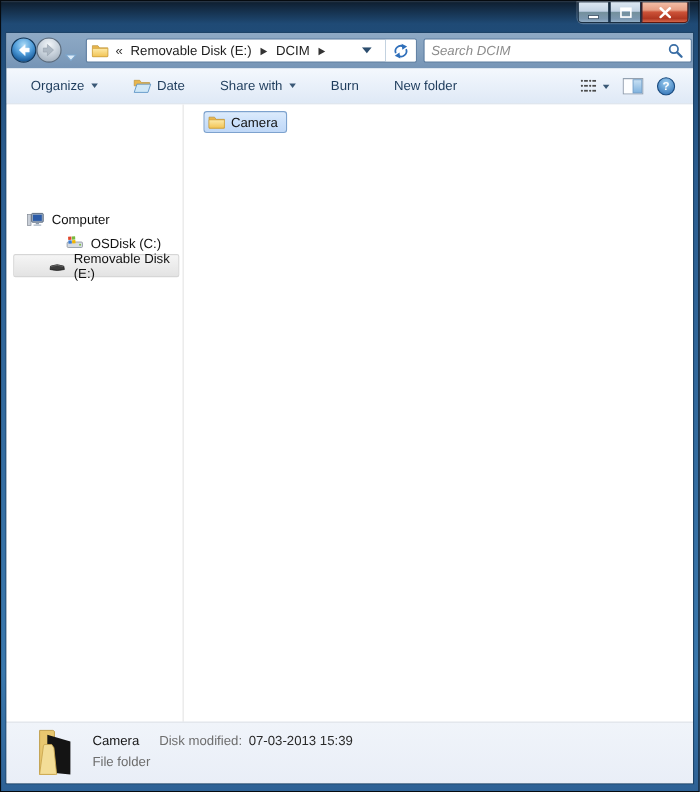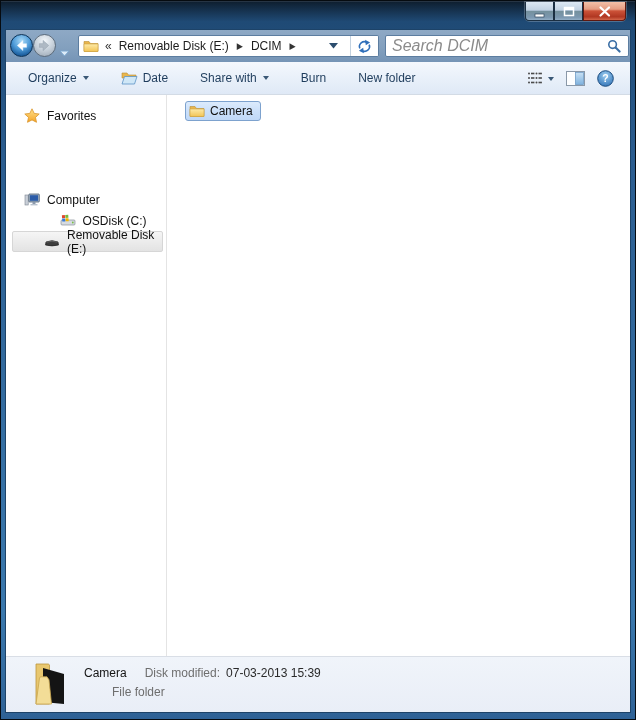--- a/index.html
+++ b/index.html
@@ -43,21 +43,21 @@
   .crumbs{flex:1;display:flex;align-items:center;padding:0 4px;font-size:12px;color:#1c1c1c;gap:6px;}
   .crumb-sep{font-size:8px;color:#333;transform:scaleY(1.1);}
   .crumb-chevron{font-size:12px;color:#333;letter-spacing:-1px;}
   .crumb{padding:0 2px;white-space:nowrap;}
   .addr-caret{display:flex;align-items:center;padding:0 8px;margin-left:auto;}
   .addr-split{width:1px;background:#c3d2e0;}
   .refresh-btn{width:27px;display:flex;align-items:center;justify-content:center;background:#fff;}
 
   .searchbox{position:absolute;left:379px;top:5px;width:244px;height:22px;background:#fff;
     border:1px solid #5c7da0;border-radius:2px;display:flex;align-items:center;}
-  .searchbox input{flex:1;border:none;outline:none;font-size:16px;padding:0 6px;color:#333;background:transparent;}
+  .searchbox input{flex:1;border:none;outline:none;font-size:12px;padding:0 6px;color:#333;background:transparent;}
   .searchbox input::placeholder{font-style:italic;color:#8b8b8b;}
   .search-glyph{padding:0 7px 0 2px;display:flex;align-items:center;}
 
   
   .toolbar{height:33px;flex:none;display:flex;align-items:center;padding-left:22px;
     background:linear-gradient(180deg,#f4f8fd 0%,#eaf1fa 45%,#dfe9f6 100%);
     border-bottom:1px solid #d3dbe5;font-size:12px;color:#1e3c5c;}
   .tb-item{display:flex;align-items:flex-start;cursor:default;margin-right:32px;white-space:nowrap;}
   .tb-item:last-of-type{margin-right:0;}
   .tb-caret{width:0;height:0;border:3.5px solid transparent;border-top:4px solid #3a5876;margin:5px 0 0 6px;}
@@ -82,21 +82,21 @@
     background:linear-gradient(180deg,#dcebfc 0%,#cbe0fa 50%,#c0d8f7 100%);}
 
   
   .details{position:relative;height:56px;flex:none;border-top:1px solid #d9dee6;
     background:linear-gradient(180deg,#f0f4fa 0%,#e9eef7 100%);}
   .details .big-ico{position:absolute;left:24px;top:5px;}
   .d-line1{position:absolute;left:78px;top:9px;font-size:12px;display:flex;align-items:baseline;}
   .d-name{color:#141414;margin-right:18px;}
   .d-label{color:#6e6e6e;margin-right:6px;}
   .d-value{color:#2a2a2a;}
-  .d-line2{position:absolute;left:78px;top:28px;font-size:12px;color:#6e6e6e;margin-left:28px;}
+  .d-line2{position:absolute;left:78px;top:28px;font-size:12px;color:#6e6e6e;}
 </style>
 </head>
 <body>
 
 <svg width="0" height="0" style="position:absolute">
   <defs>
     <linearGradient id="gFold" x1="0" y1="0" x2="0" y2="1">
       <stop offset="0" stop-color="#fdeaa8"></stop>
         <stop offset="1" stop-color="#f2c455"></stop>
     </linearGradient>
@@ -250,28 +250,20 @@
             <circle cx="8.5" cy="8.5" r="7.8" fill="url(#gHelp)" stroke="#1c4c7f"></circle>
             <text x="8.5" y="12.2" text-anchor="middle" font-size="10.5" font-family="Liberation Sans, sans-serif" font-weight="bold" fill="#fff">?</text>
           </svg>
         </div>
       </div>
     </div>
 
     <div class="body">
       <div class="sidebar">
 
-        <div class="side-row lvl1" style="top:10px">
-          <span class="ico">
-            <svg width="16" height="15" viewBox="0 0 16 15">
-              <polygon points="8,0.8 10.2,5.4 15.2,6 11.5,9.4 12.5,14.3 8,11.9 3.5,14.3 4.5,9.4 0.8,6 5.8,5.4" fill="url(#gStar)" stroke="#d9952b" stroke-width="0.8"></polygon>
-            </svg>
-          </span>
-          <span>Favorites</span>
-        </div>
 
 
         <div class="side-row lvl1" style="top:94px">
           <span class="ico">
             <svg width="16" height="15" viewBox="0 0 16 15">
               <rect x="1" y="3" width="3.2" height="10" fill="#c9cfd8" stroke="#7d8692" stroke-width="0.6"></rect>
               <rect x="4.8" y="2" width="10.5" height="8" rx="0.8" fill="#9fb0c4" stroke="#4e5f74" stroke-width="0.8"></rect>
               <rect x="6" y="3.2" width="8" height="5.6" fill="#2b5ba8"></rect>
               <rect x="8.5" y="10" width="3" height="2" fill="#8b99ab"></rect>
               <rect x="6.5" y="12" width="7" height="1.4" fill="#b9c3cf"></rect>

